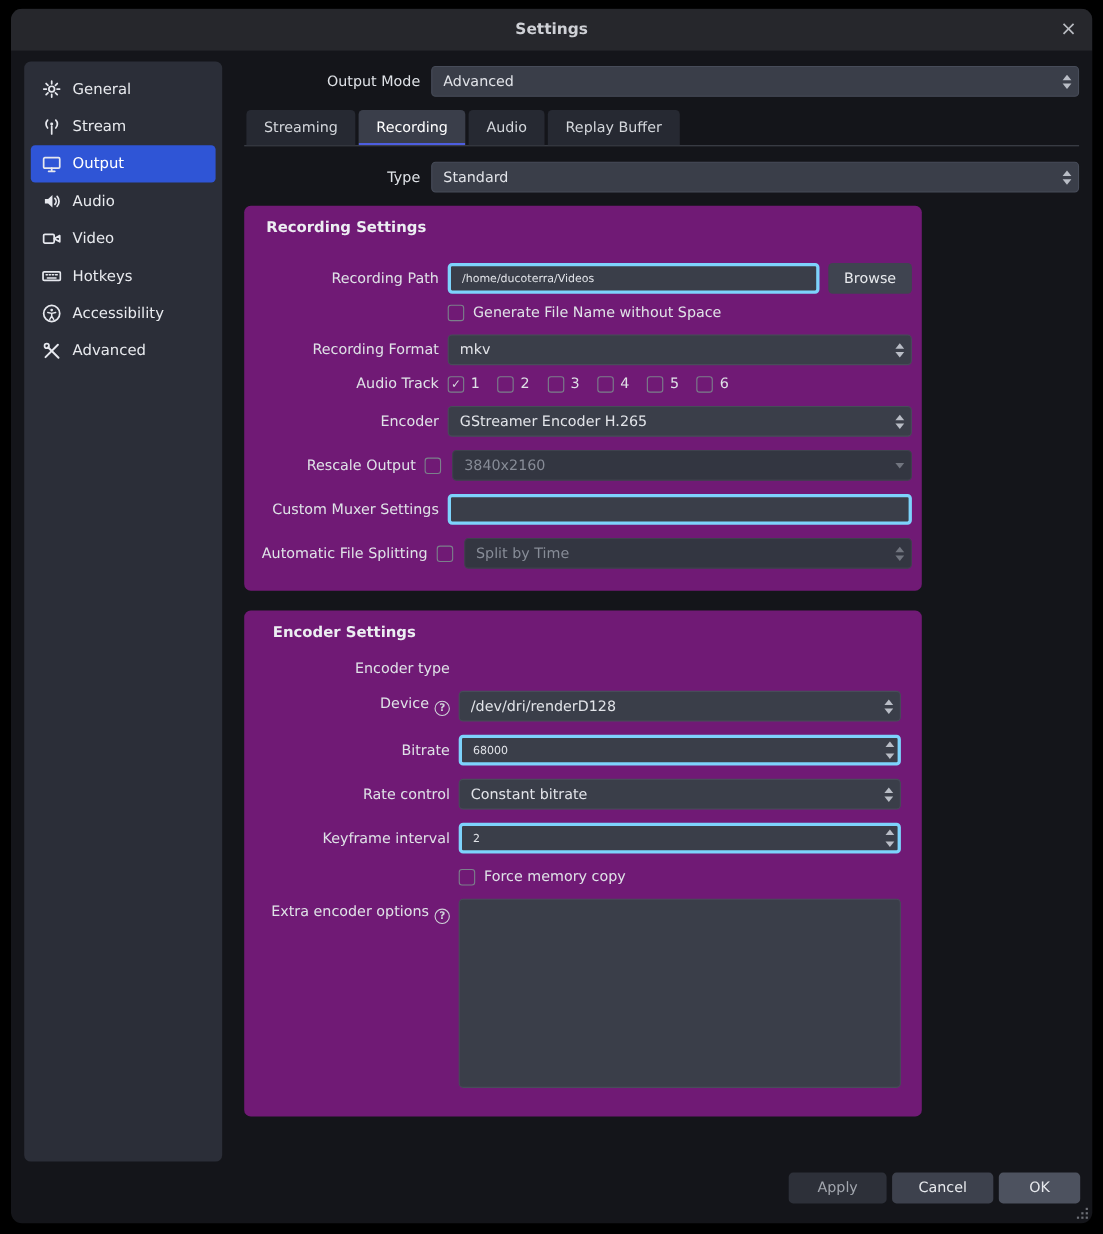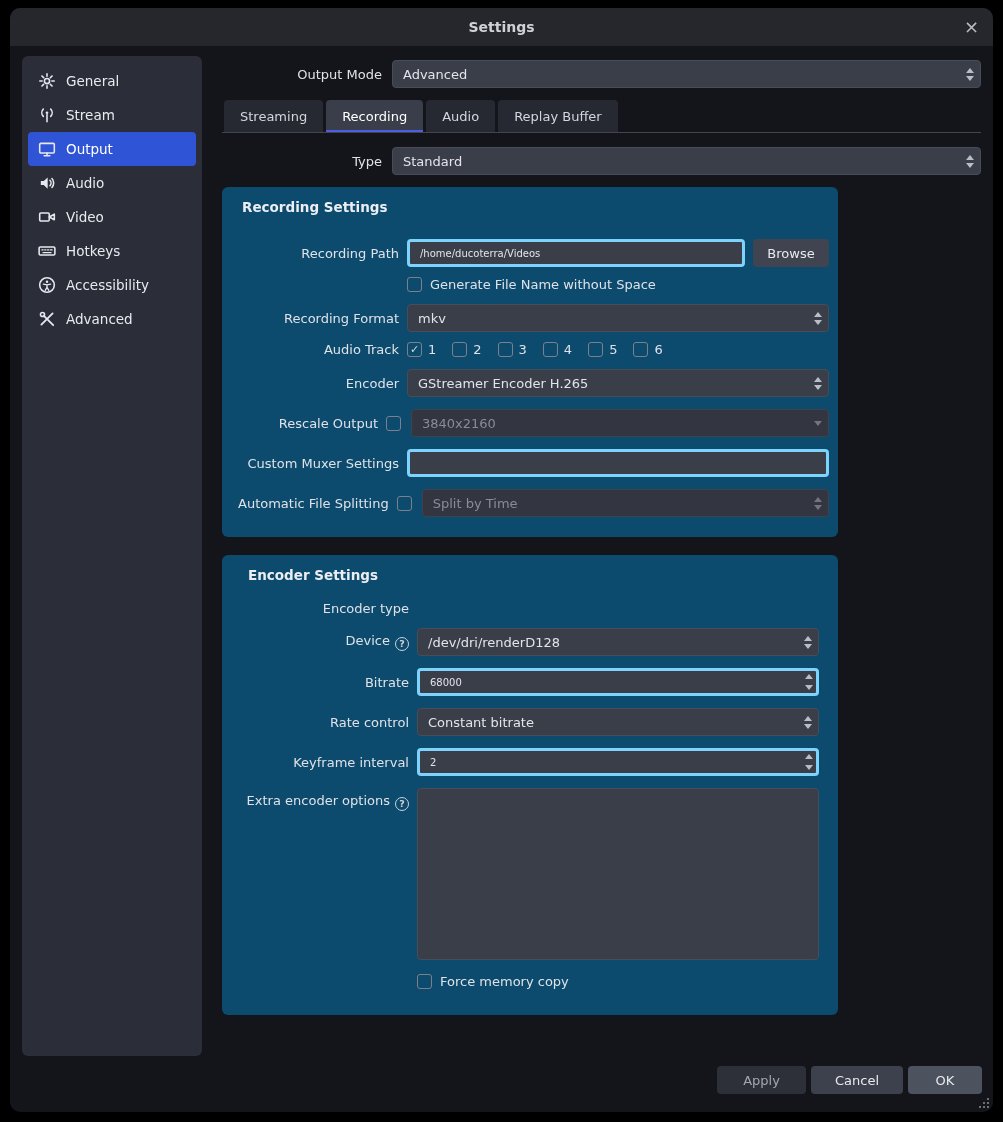--- a/index.html
+++ b/index.html
@@ -47,21 +47,21 @@
   .cb { flex:0 0 15px; width:15px; height:15px; border:1px solid #7b808b; border-radius:3px; background:transparent; display:inline-flex; align-items:center; justify-content:center; cursor:pointer; }
   .cb.on::after { content:"✓"; font-size:11px; color:#d4d7dd; line-height:1; }
   .cbtext { margin-left:8px; color:#dfe2e7; }
 
   
   .tabbar { display:flex; gap:3px; margin-top:12px; border-bottom:1px solid #42454e; padding-left:2px; }
   .tab { padding:9px 16px 8px; background:#262932; border-radius:4px 4px 0 0; color:#d3d6db; cursor:pointer; }
   .tab.active { background:#3a3e4a; color:#fff; box-shadow:inset 0 -2px 0 #4d5ee0; }
 
   
-  .group { background:#0c4a6e; border-radius:6px; width:616px; }
+  .group { background:#701a75; border-radius:6px; width:616px; }
   .group .gtitle { font-weight:bold; font-size:13.5px; color:#eceef2; padding:12px 0 2px 10px; }
   .g1 { margin-top:12px; padding:0 9px 20px 16px; }
   .g1 .gtitle { margin-left:-6px; }
   .g1 .lbl { flex:0 0 161px; margin-right:8px; }
   .g2 { margin-top:18px; padding:0 19px 26px 16px; }
   .g2 .lbl { flex:0 0 171px; margin-right:8px; }
   .lbl-cb { flex:0 0 140px; text-align:right; margin-right:8px; white-space:nowrap; }
   .cb-mid { margin-right:10px; }
 
   .tracks { display:flex; align-items:center; gap:16px; }
@@ -325,29 +325,29 @@
         <span class="lbl">Keyframe interval</span>
         <div class="spinbox">
           <input class="field" type="text" value="2" style="">
           <span class="arrows spread">
               <i class="tri-up"></i>
               <i class="tri-dn"></i>
             </span>
         </div>
       </div>
 
-      <div class="row top-align">
-        <span class="lblwrap"><span>Extra encoder options</span><span class="help">?</span></span>
-        <textarea class="bigfield" style=""></textarea>
-      </div>
-
       <div class="row" style="margin-top:14px;">
         <span class="lbl"></span>
         <span class="cb"></span>
         <span class="cbtext">Force memory copy</span>
+      </div>
+
+      <div class="row top-align">
+        <span class="lblwrap"><span>Extra encoder options</span><span class="help">?</span></span>
+        <textarea class="bigfield" style=""></textarea>
       </div>
     </div>
 
   </div>
 
   <div class="footer">
     <button class="btn apply-btn">Apply</button>
     <button class="btn cancel-btn">Cancel</button>
     <button class="btn ok-btn">OK</button>
   </div>

